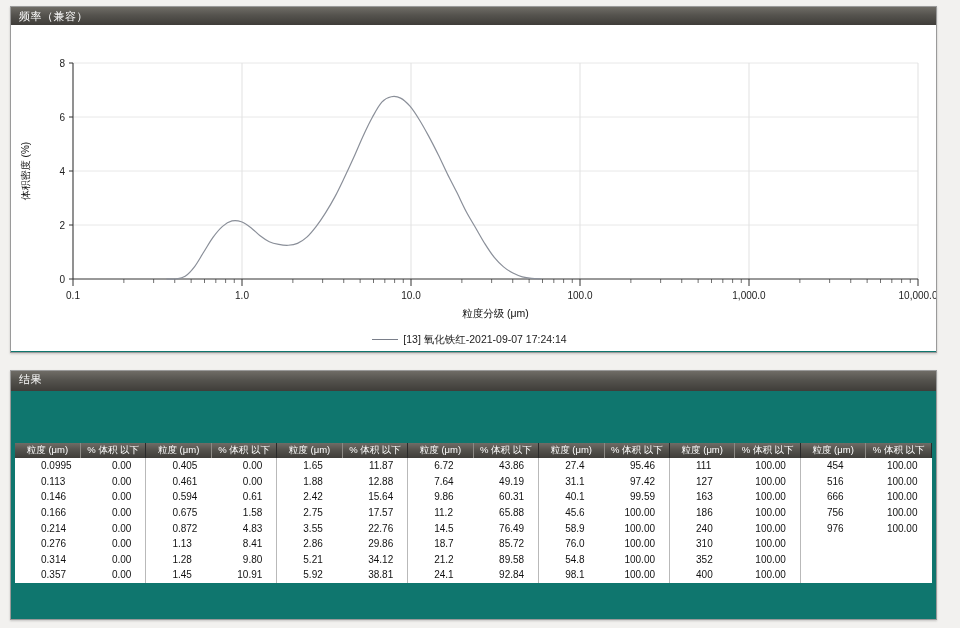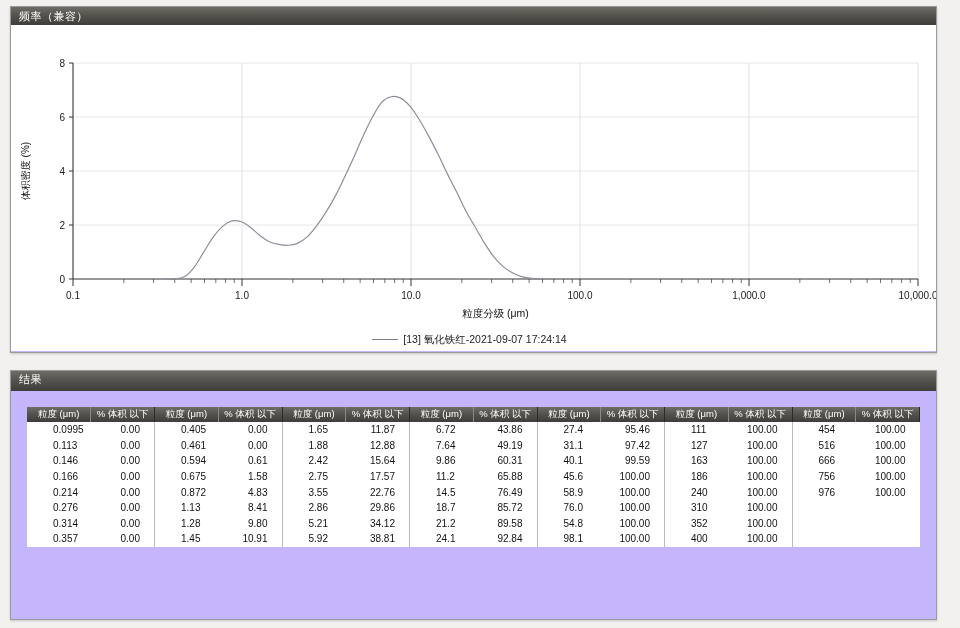--- a/index.html
+++ b/index.html
@@ -5,21 +5,21 @@
   html,body{margin:0;padding:0;}
   body{
     width:960px;height:628px;
     background:#f2f1ef;
     font-family:"Liberation Sans", sans-serif;
     color:#1a1a1a;
     overflow:hidden;
   }
   .panel{
     position:absolute;
-    background:#c4b5fd;
+    background:#0f766e;
     border:1px solid #9a9a9a;
     box-shadow:0 1px 2px rgba(0,0,0,.18);
   }
   
   #chart-panel{ left:10px; top:6px; width:925px; height:345px; }
   .titlebar{
     height:18px;
     background:linear-gradient(to bottom,#6f6c66 0%,#55534e 45%,#3f3d39 100%);
     color:#fff;
     font-size:11px;
@@ -33,21 +33,21 @@
   .legend{
     position:absolute;
     left:0; right:8px; bottom:4px;
     text-align:center;
     font-size:10.5px;
     color:#222;
   }
   .legend .dash{ display:inline-block; width:26px; border-top:1px solid #7a7f8a; vertical-align:3px; margin-right:5px;}
   
   #results-panel{ left:10px; top:370px; width:925px; height:248px; }
-  .tablewrap{ padding:16px; }
+  .tablewrap{ padding:4px;margin-top:48px; }
   table{ border-collapse:collapse; width:100%; table-layout:fixed; }
   thead th{
     background:linear-gradient(to bottom,#6f6c66 0%,#55534e 45%,#3f3d39 100%);
     color:#fff;
     font-size:9.5px;
     font-weight:normal;
     height:15px;
     padding:0;
     text-align:center;
     border-right:1px solid #8c8a85;

